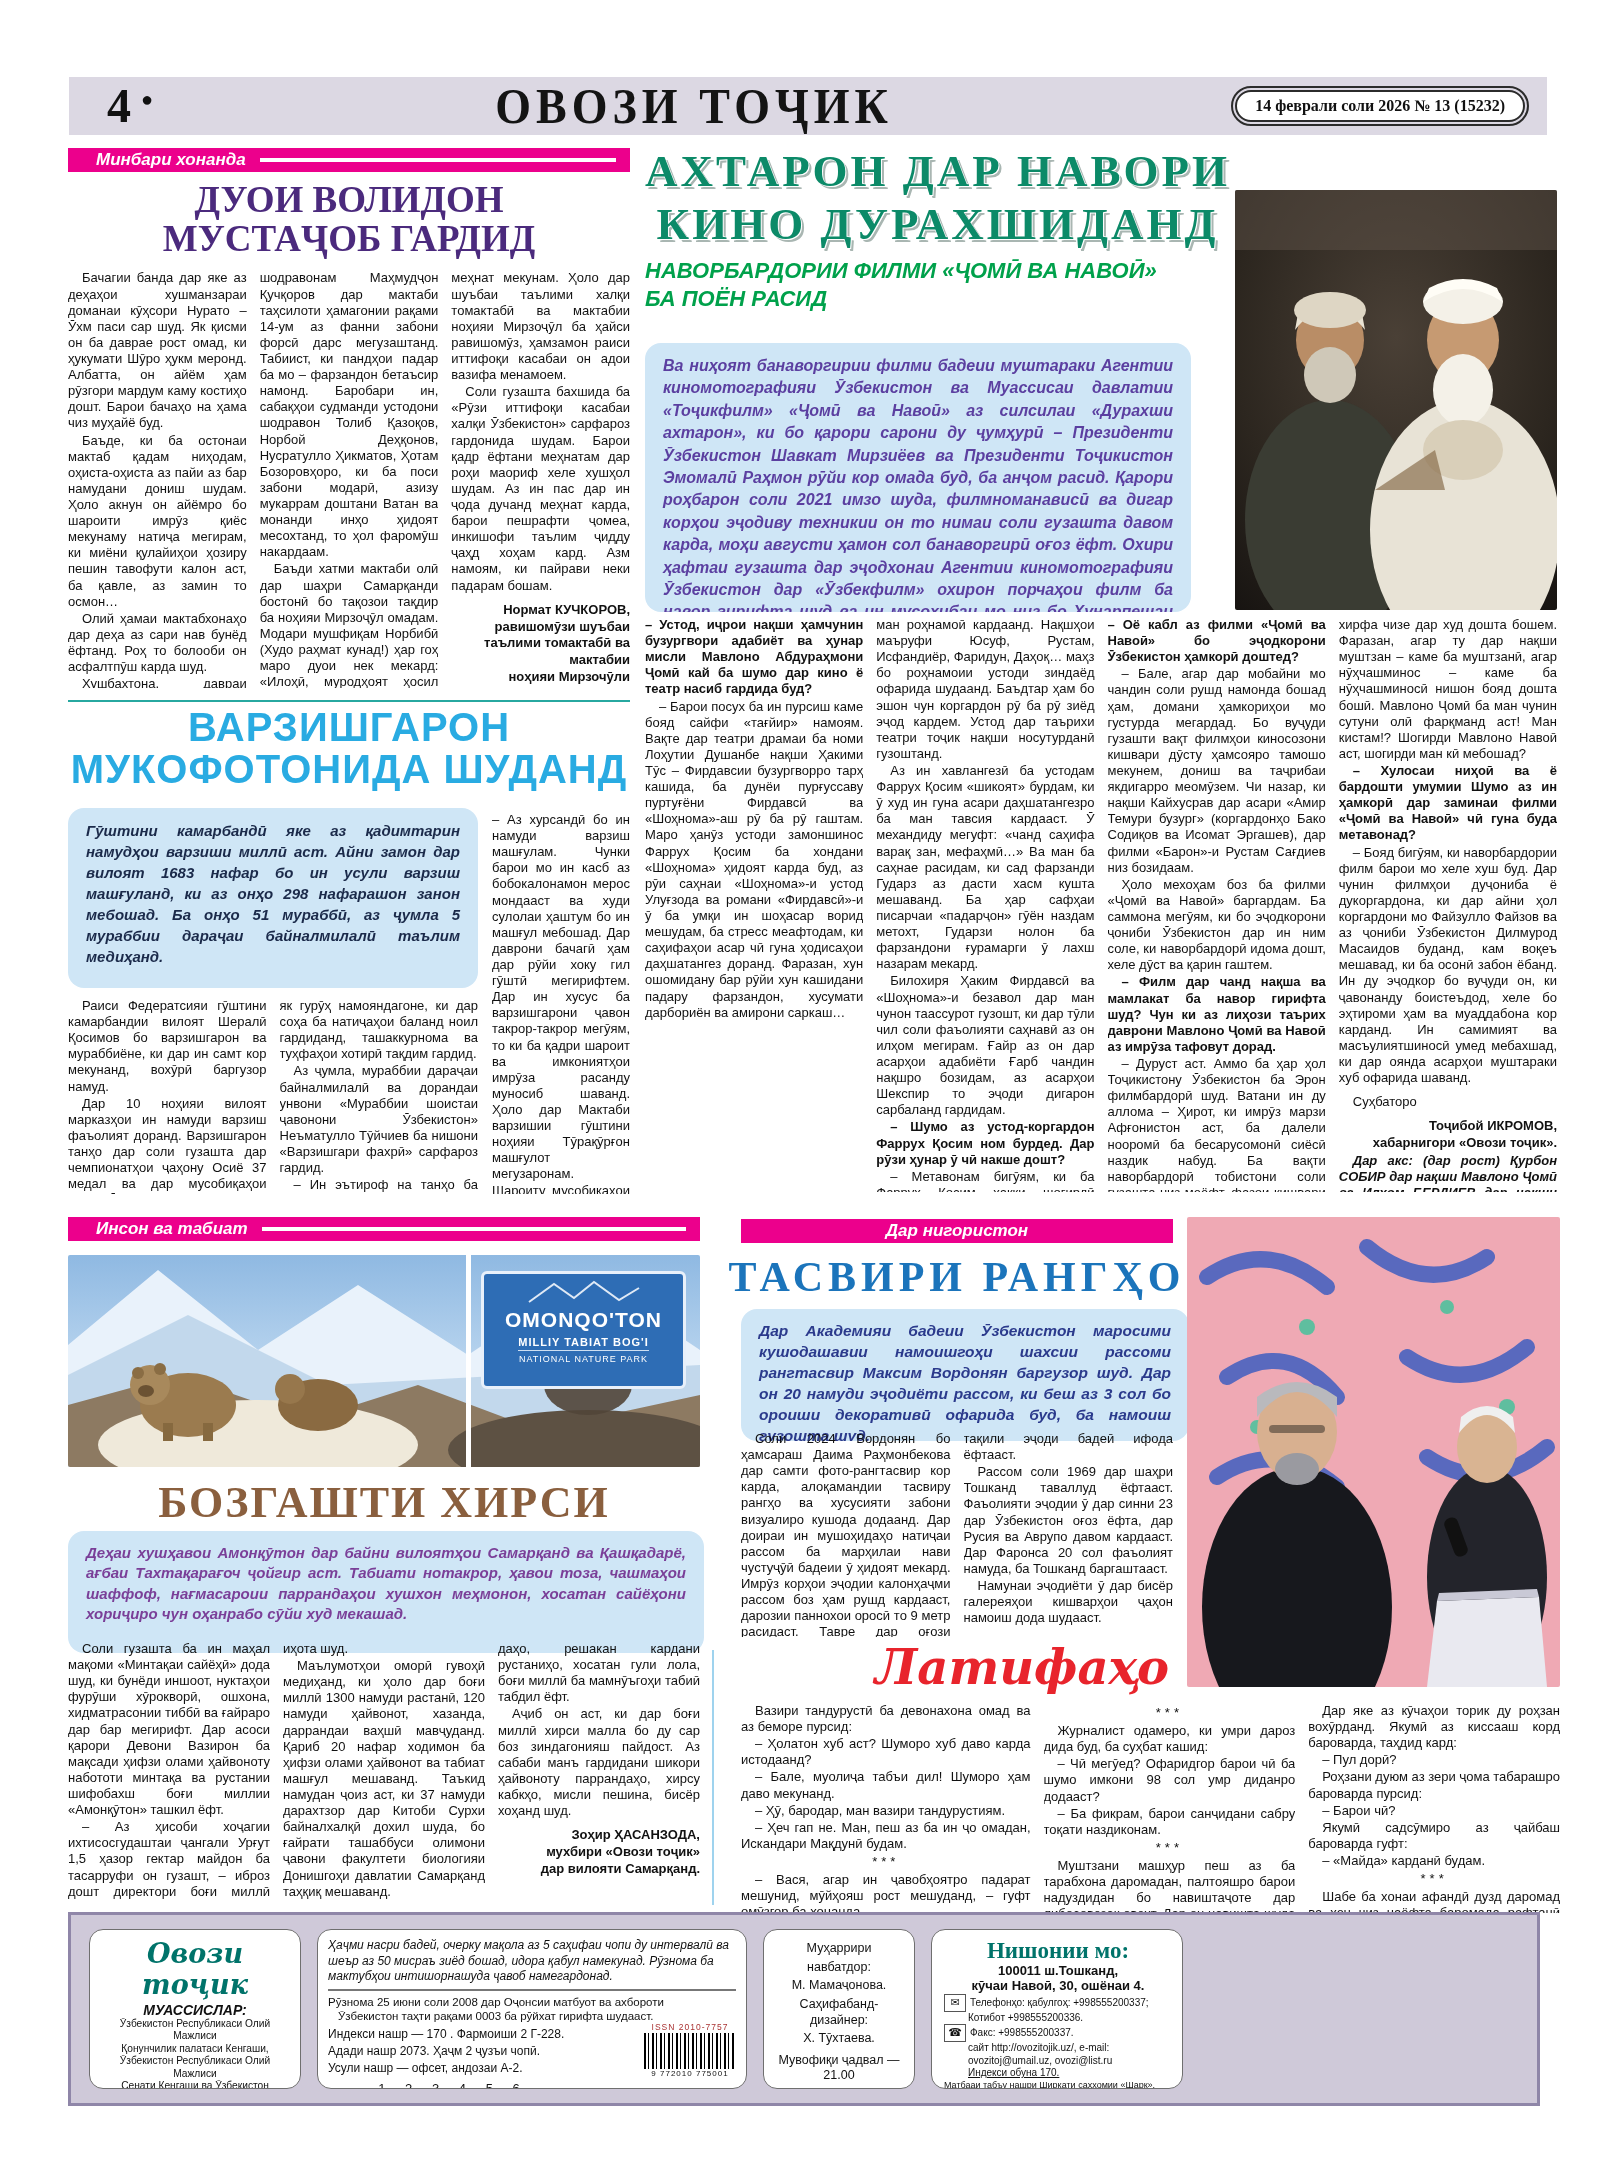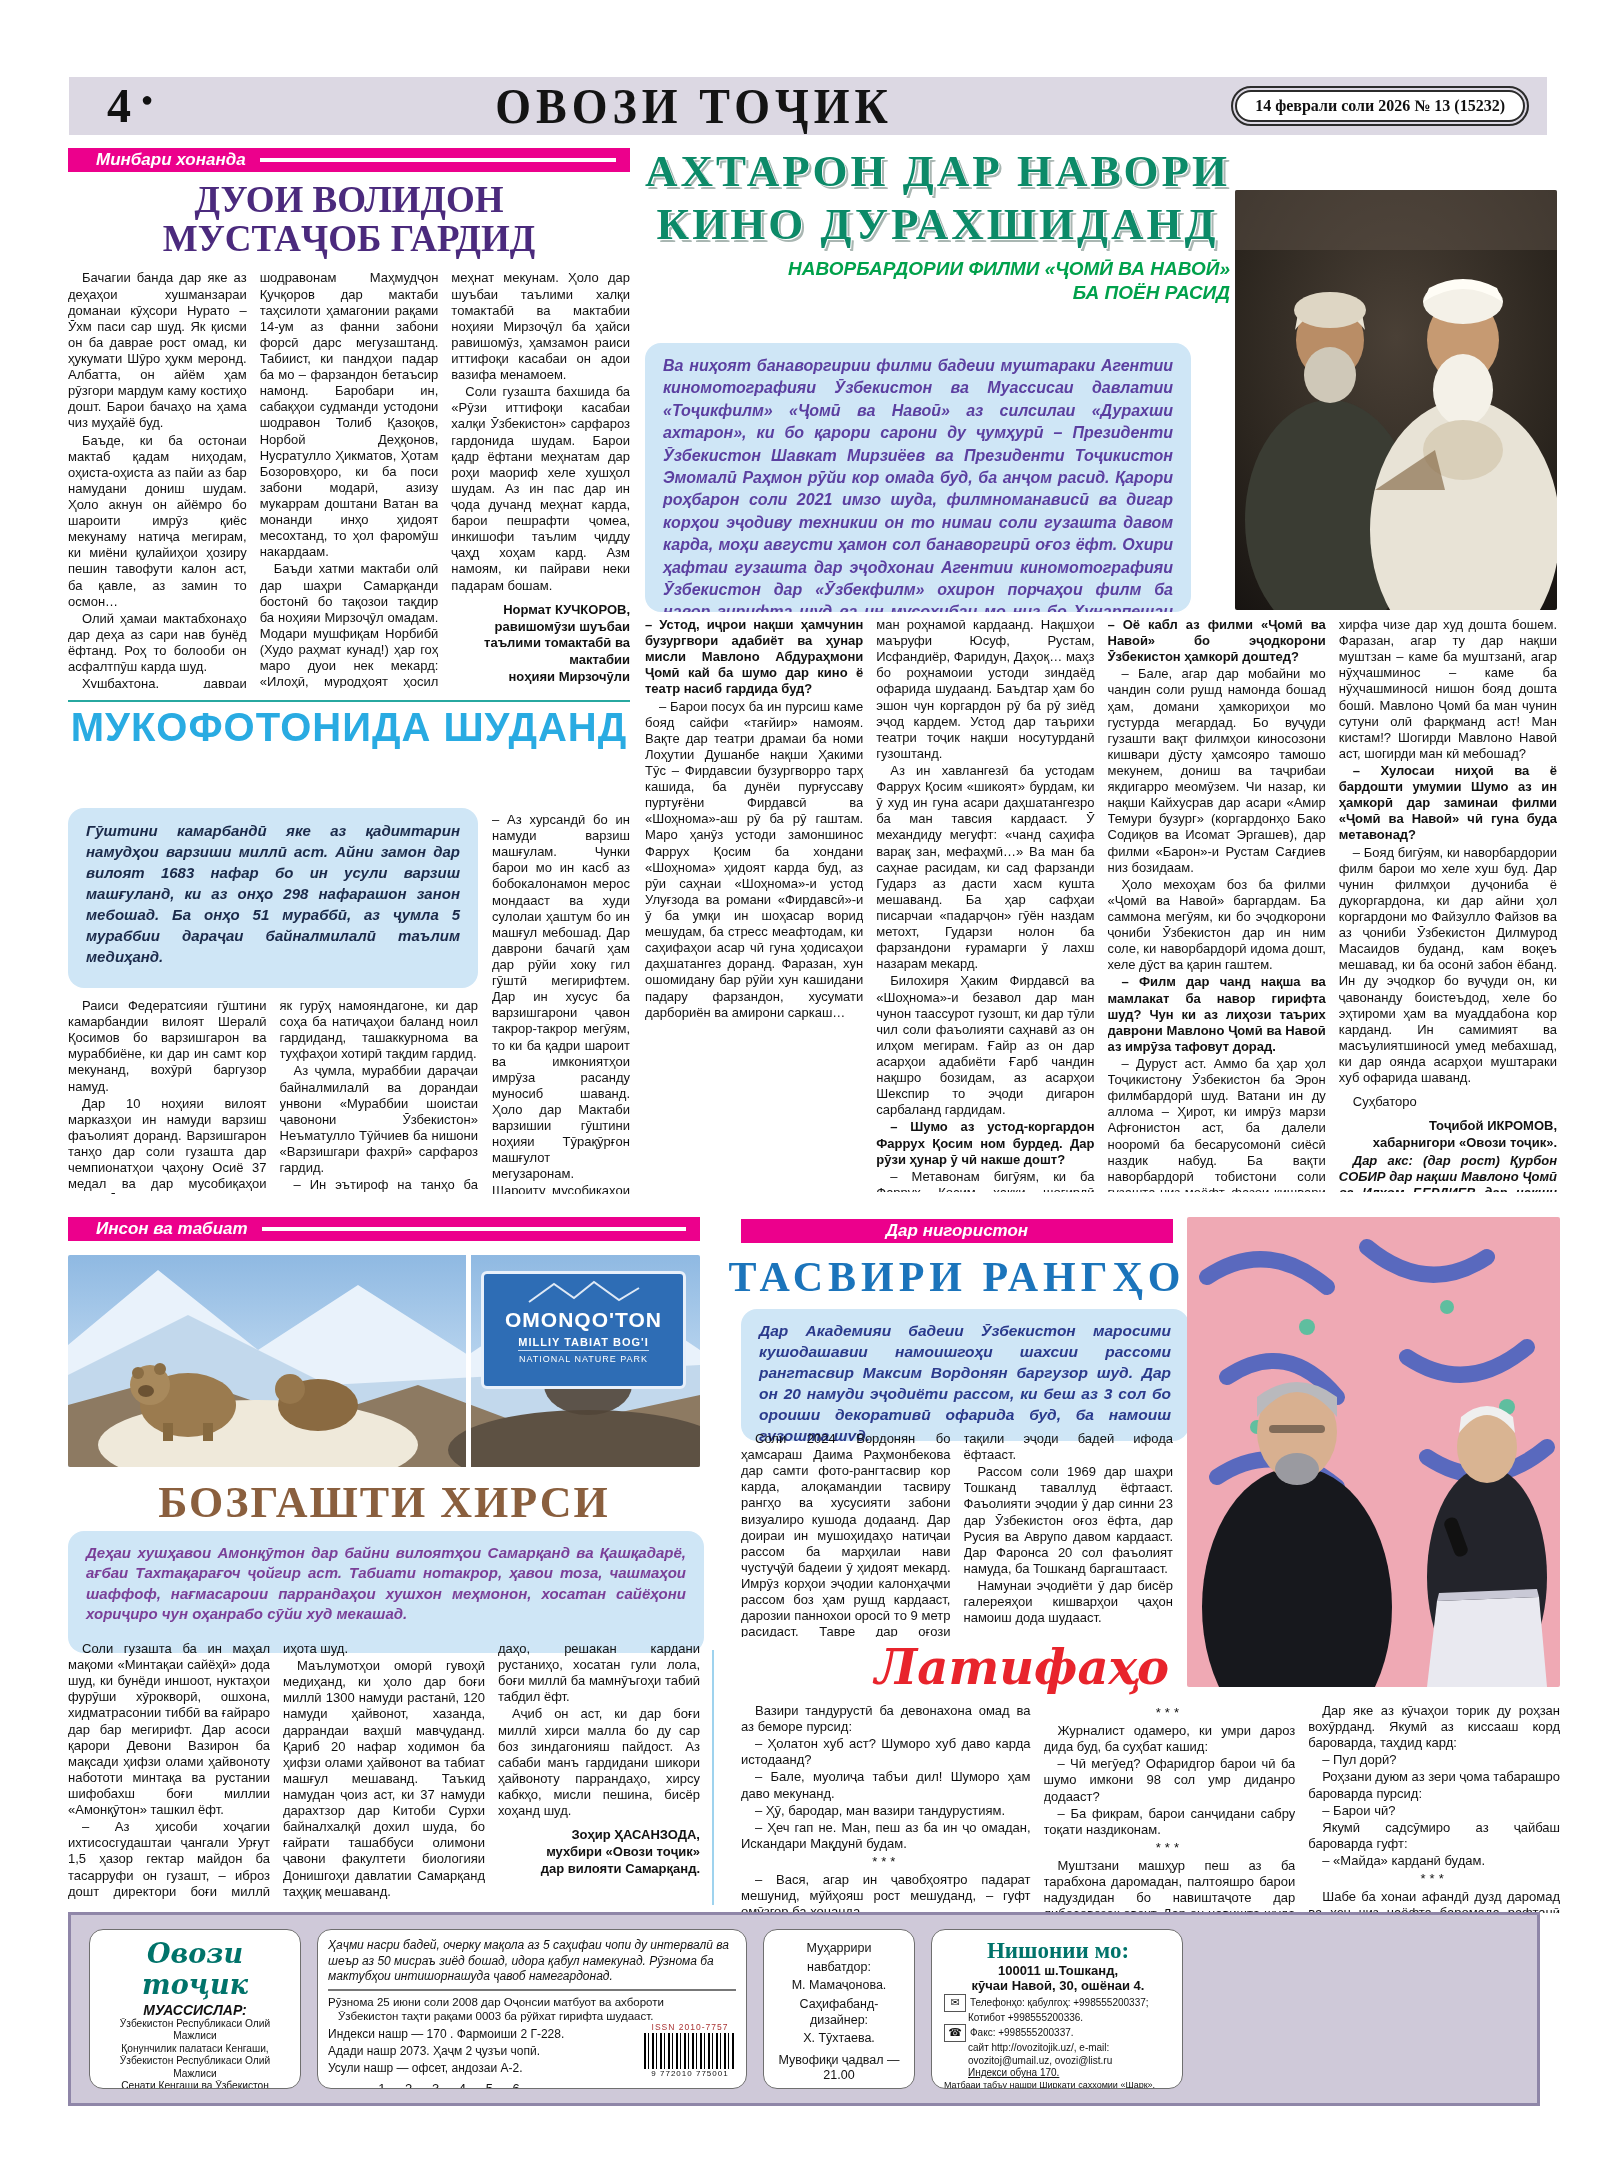--- a/index.html
+++ b/index.html
@@ -12,21 +12,21 @@
   .masthead{flex:1;text-align:center;font-family:"Liberation Serif",serif;font-weight:bold;font-size:46px;letter-spacing:5px;color:#141414;transform:scaleY(1.08);}
   .datebox{margin-right:22px;background:#fff;border:2px solid #2b2b2b;outline:2px solid #2b2b2b;outline-offset:2px;border-radius:16px;padding:5px 18px;font-family:"Liberation Serif",serif;font-weight:bold;font-size:16px;white-space:nowrap;}
   
   .secbar{background:#ec008c;color:#fff;font-style:italic;font-weight:bold;font-size:17px;display:flex;align-items:center;padding:0 14px 0 28px;height:24px;}
   .secbar .wline{flex:1;height:4px;background:#fff;margin-left:14px;}
   .secbar.centered{justify-content:center;padding:0;}
   
   .h-art1{font-family:"Liberation Serif",serif;font-weight:bold;color:#4b2a7d;font-size:37px;line-height:1.06;text-align:center;}
   .h-art2{font-weight:bold;color:#29abe2;font-size:40px;line-height:1.06;text-align:center;letter-spacing:1px;}
   .h-film{font-family:"Liberation Serif",serif;font-weight:bold;color:#0c8a68;font-size:45px;letter-spacing:3px;text-align:center;line-height:1.18;text-shadow:-1px -1px 0 #fff,1px 1px 0 #fff,3px 3px 0 #a9b6b2;}
-  .h-film-sub{color:#00a14b;font-style:italic;font-weight:bold;font-size:19px;text-align:right;line-height:1.25;}
+  .h-film-sub{color:#00a14b;font-style:italic;font-weight:bold;font-size:22px;text-align:left;line-height:1.25;}
   .h-bear{font-family:"Liberation Serif",serif;font-weight:bold;color:#8a5f3e;font-size:44px;letter-spacing:2px;text-align:center;}
   .h-gal{font-family:"Liberation Serif",serif;font-weight:bold;color:#1b74bb;font-size:42px;letter-spacing:5px;text-align:center;}
   .h-jokes{font-family:"DejaVu Serif",serif;font-style:italic;font-weight:bold;color:#e8242c;font-size:48px;text-align:center;}
   
   .lead{background:#cfe6f6;border-radius:16px;padding:12px 18px;font-weight:bold;font-style:italic;text-align:justify;overflow:hidden;}
   .lead-film{color:#5b3fa0;font-size:16px;line-height:1.4;}
   .lead-sport{color:#1b2a4a;font-size:15px;line-height:1.4;}
   .lead-bear{color:#7a3f98;font-size:15px;line-height:1.35;}
   .lead-gal{color:#2b3a8c;font-size:15.5px;line-height:1.35;}
   
@@ -115,20 +115,21 @@
 ноҳияи Мирзочӯли
 вилояти Ҷиззах.</p>
         </div>
     </div>
   </div>
 
   <div class="abs rule-teal" style="left:68px;top:700px;width:562px;"></div>
 
   <div class="abs" style="left:68px;top:706px;width:562px;height:488px;">
     <div class="h-art2">
+      <div>ВАРЗИШГАРОН</div>
       <div>МУКОФОТОНИДА ШУДАНД</div>
     </div>
     <div class="abs lead lead-sport" style="left:0;top:102px;width:374px;height:156px;">Гӯштини камарбандӣ яке аз қадимтарин намудҳои варзиши миллӣ аст. Айни замон дар вилоят 1683 нафар бо ин усули варзиш машғуланд, ки аз онҳо 298 нафарашон занон мебошад. Ба онҳо 51 мураббӣ, аз ҷумла 5 мураббии дараҷаи байналмилалӣ таълим медиҳанд.</div>
     <div class="abs cols" style="left:0;top:292px;width:410px;height:196px;">
       <div class="col">
           <p>Раиси Федератсияи гӯштини камарбандии вилоят Шералӣ Қосимов бо варзишгарон ва мураббиёне, ки дар ин самт кор мекунанд, вохӯрӣ баргузор намуд.</p>
           <p>Дар 10 ноҳияи вилоят марказҳои ин намуди варзиш фаъолият доранд. Варзишгарон танҳо дар соли гузашта дар чемпионатҳои ҷаҳону Осиё 37 медал ва дар мусобиқаҳои сатҳи Ӯзбекистон 199 медалро ба даст оварданд.</p>
         </div>
       <div class="col">
           <p class="pni">як гурӯҳ намояндагоне, ки дар соҳа ба натиҷаҳои баланд ноил гардиданд, ташаккурнома ва туҳфаҳои хотирӣ тақдим гардид.</p>

